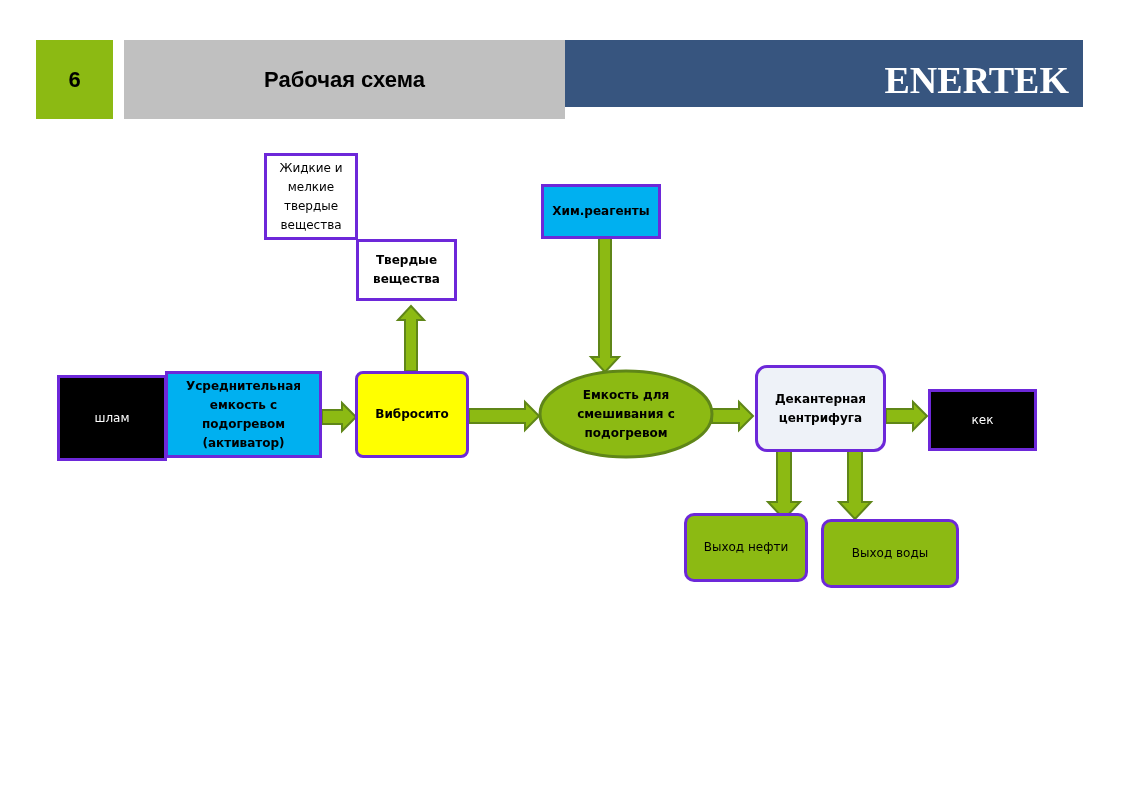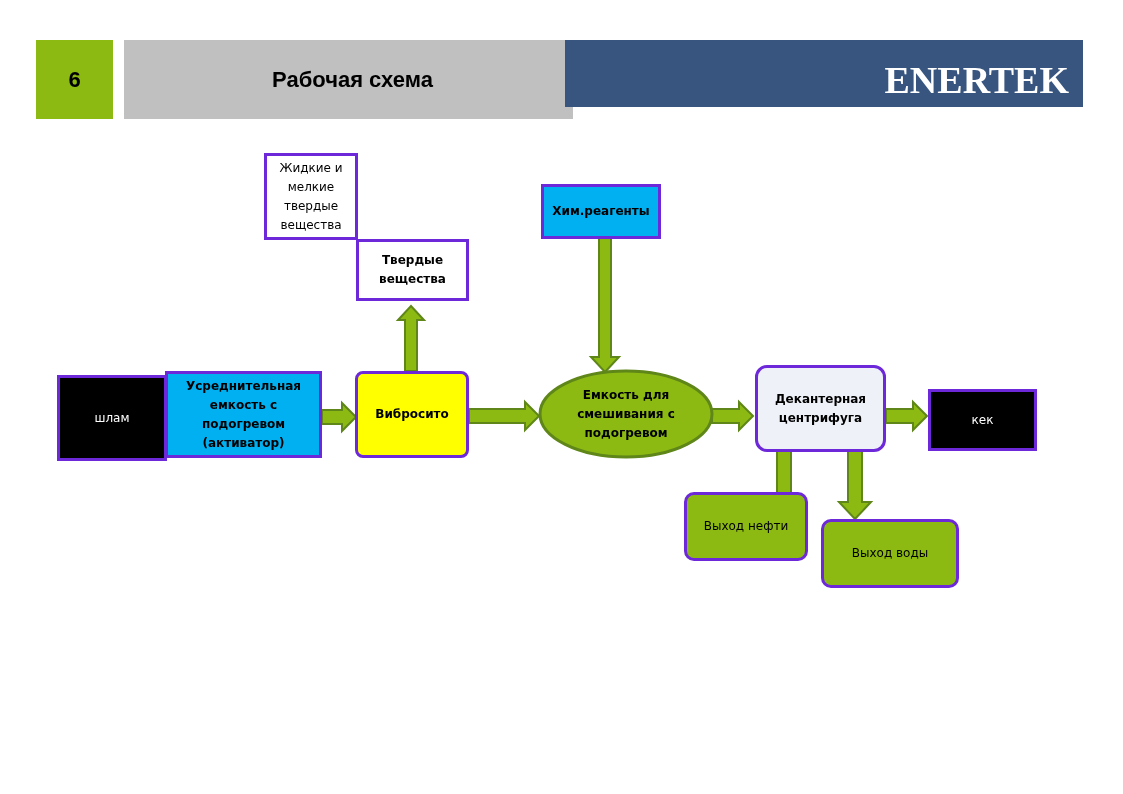--- a/index.html
+++ b/index.html
@@ -1,18 +1,18 @@
 <!DOCTYPE html>
 <html><head>
 <meta charset="utf-8">
 <style>
   html,body{margin:0;padding:0;background:#ffffff;}
   body{width:1123px;height:794px;position:relative;overflow:hidden;font-family:"DejaVu Sans",sans-serif;}
   .hdr-num{position:absolute;left:36px;top:40px;width:77px;height:79px;background:#8cba13;display:flex;align-items:center;justify-content:center;font-family:"Liberation Sans",sans-serif;font-weight:bold;font-size:22px;color:#000;}
-  .hdr-title{position:absolute;left:124px;top:40px;width:441px;height:79px;background:#c0c0c0;display:flex;align-items:center;justify-content:center;font-family:"Liberation Sans",sans-serif;font-weight:bold;font-size:22px;color:#000;padding-left:8px;}
+  .hdr-title{position:absolute;left:124px;top:40px;width:441px;height:79px;background:#c0c0c0;display:flex;align-items:center;justify-content:center;font-family:"Liberation Sans",sans-serif;font-weight:bold;font-size:22px;color:#000;}
   .hdr-brand{position:absolute;left:565px;top:40px;width:518px;height:67px;background:#37557f;display:flex;align-items:center;justify-content:flex-end;box-sizing:border-box;padding-right:14px;padding-top:12px;font-family:Liberation Serif, serif;font-weight:bold;font-size:38px;color:#ffffff;}
   svg.diagram{position:absolute;left:0;top:0;}
   .node{position:absolute;box-sizing:border-box;border:3px solid #6d28d9;display:flex;align-items:center;justify-content:center;text-align:center;font-size:12px;line-height:19px;color:#000;}
   .bold{font-weight:bold;}
 </style>
 </head>
 <body>
 
 <div class="hdr-num">6</div>
 <div class="hdr-title">Рабочая схема</div>
@@ -52,39 +52,39 @@
 </div>
 
 <div class="node bold" style="left:355px;top:371px;width:114px;height:87px;background:#ffff00;border-radius:8px;">
   <span>Вибросито</span>
 </div>
 
 <div class="node" style="left:264px;top:153px;width:94px;height:87px;background:#fff;padding:0 6px;">
   <span>Жидкие и мелкие твердые вещества</span>
 </div>
 
-<div class="node bold" style="left:356px;top:239px;width:113px;height:62px;background:#fff;padding:0 14px;">
+<div class="node bold" style="left:356px;top:239px;width:101px;height:62px;background:#fff;padding:0 14px;">
   <span>Твердые вещества</span>
 </div>
 
 <div class="node bold" style="left:541px;top:184px;width:120px;height:55px;background:#00b0f0;">
   <span>Хим.реагенты</span>
 </div>
 
 <div class="node bold" style="left:560px;top:380px;width:132px;height:68px;border:none;padding:0 4px;">
   <span>Емкость для смешивания с подогревом</span>
 </div>
 
 <div class="node bold" style="left:755px;top:365px;width:131px;height:87px;background:#eef2f8;border-radius:12px;padding:0 8px;">
   <span>Декантерная центрифуга</span>
 </div>
 
 <div class="node" style="left:928px;top:389px;width:109px;height:62px;background:#000;color:#fff;">
   <span>кек</span>
 </div>
 
-<div class="node" style="left:684px;top:492px;width:124px;height:69px;background:#8cba13;border-radius:10px;">
+<div class="node" style="left:684px;top:513px;width:124px;height:69px;background:#8cba13;border-radius:10px;">
   <span>Выход нефти</span>
 </div>
 
 <div class="node" style="left:821px;top:519px;width:138px;height:69px;background:#8cba13;border-radius:10px;">
   <span>Выход воды</span>
 </div>
 
 </body></html>

